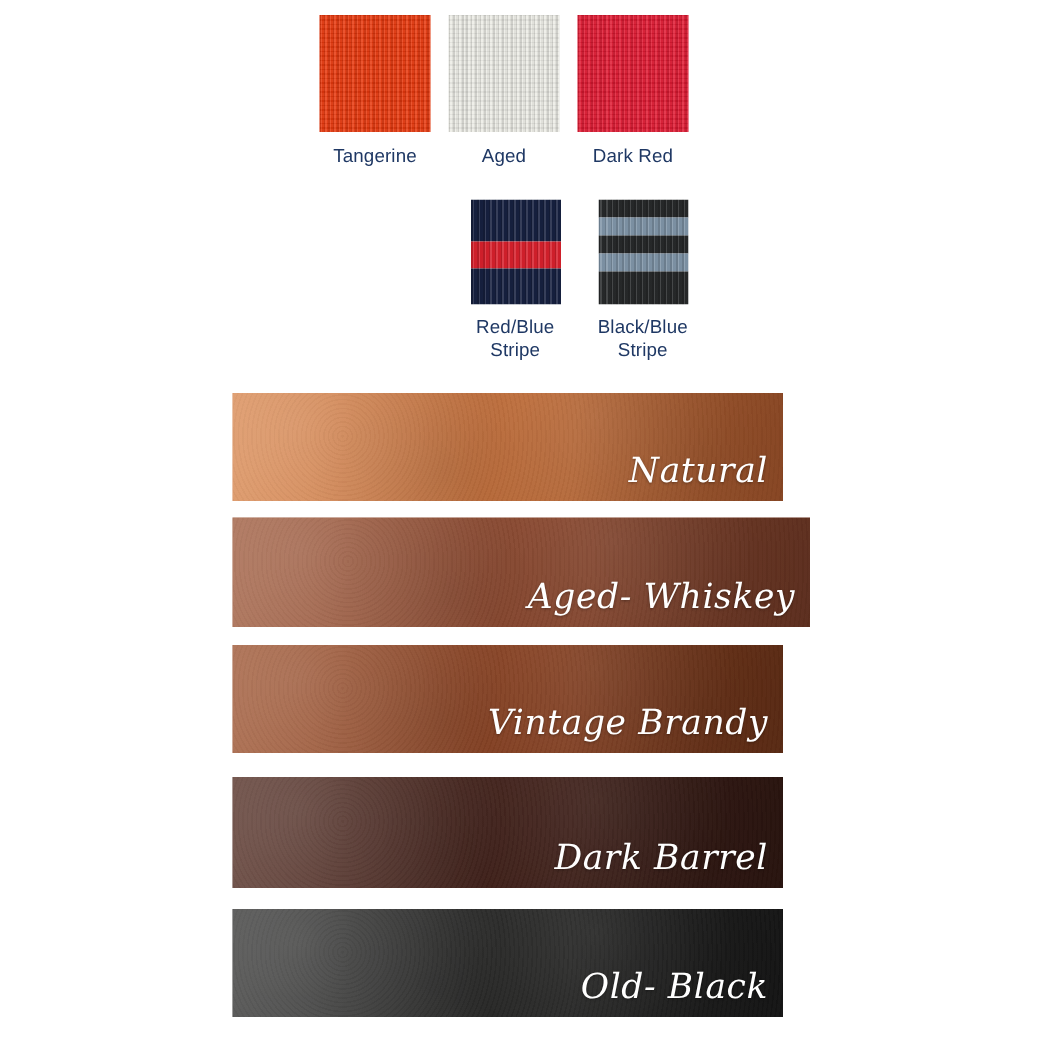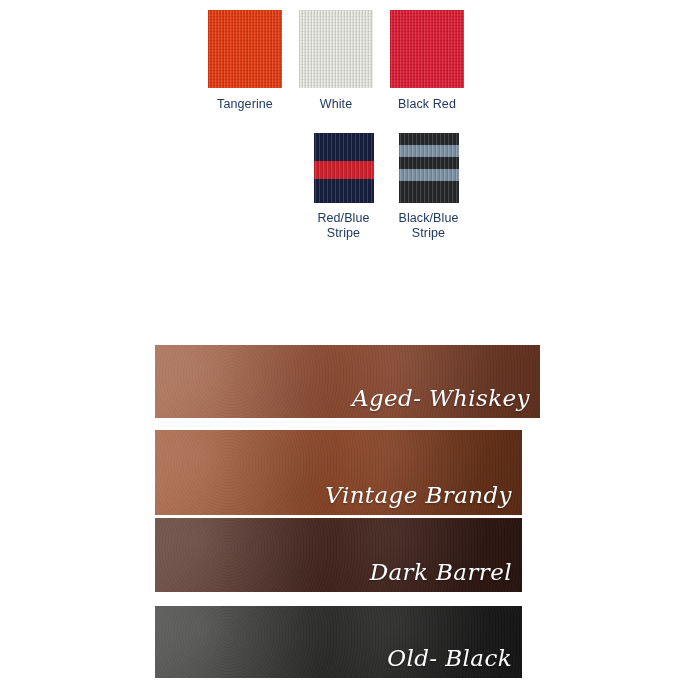--- a/index.html
+++ b/index.html
@@ -29,21 +29,21 @@
     display: flex;
     justify-content: center;
     align-items: flex-start;
   }
 
   .swatch-row.row-solid {
     position: absolute;
     left: 0;
     top: 10px;
     width: 672px;
-    gap: 5px;
+    gap: 0;
   }
 
   .swatch-row.row-striped {
     position: absolute;
     left: 0;
     top: 133px;
     width: 700px;
     gap: 0;
     padding-left: 36px;
   }
@@ -186,27 +186,27 @@
       <div class="swatch-cell">
         <div class="swatch-chip" style="background: rgb(232, 56, 13);">
           <div class="weave"></div>
         </div>
         <div class="swatch-label">Tangerine</div>
       </div>
       <div class="swatch-cell">
         <div class="swatch-chip" style="background: rgb(236, 236, 230);">
           <div class="weave"></div>
         </div>
-        <div class="swatch-label">White</div>
+        <div class="swatch-label">Aged</div>
       </div>
       <div class="swatch-cell">
         <div class="swatch-chip" style="background: rgb(224, 25, 50);">
           <div class="weave"></div>
         </div>
-        <div class="swatch-label">Black Red</div>
+        <div class="swatch-label">Dark Red</div>
       </div>
     </div>
 
   <div class="swatch-row row-striped" id="striped-row">
       <div class="swatch-cell striped-cell">
         <div class="swatch-chip striped">
           <div class="stripe-band" style="background: rgb(22, 32, 63); height: 40%;"></div>
           <div class="stripe-band" style="background: rgb(214, 32, 44); height: 26%;"></div>
           <div class="stripe-band" style="background: rgb(22, 32, 63); height: 34%;"></div>
           <div class="weave-h"></div>
@@ -224,26 +224,31 @@
           <div class="weave-h"></div>
         </div>
         <div class="swatch-label two-line">Black/Blue
 Stripe</div>
       </div>
     </div>
 
 </div>
 
 <div class="leather-section" id="leather-section">
+    <div class="leather-strip" style="top: 262px; height: 72px; background: linear-gradient(95deg, rgb(216, 135, 79) 0%, rgb(194, 112, 61) 45%, rgb(194, 112, 61) 62%, rgb(169, 87, 44) 100%);">
+      <div class="grain"></div>
+      <div class="sheen"></div>
+      <div class="script-name">Natural</div>
+    </div>
     <div class="leather-strip" style="top: 345px; height: 73px; background: linear-gradient(95deg, rgb(158, 90, 60) 0%, rgb(140, 74, 49) 45%, rgb(140, 74, 49) 62%, rgb(116, 58, 38) 100%); padding-left: 18px;">
       <div class="grain"></div>
       <div class="sheen"></div>
       <div class="script-name">Aged- Whiskey</div>
     </div>
-    <div class="leather-strip" style="top: 430px; height: 85px; background: linear-gradient(95deg, rgb(156, 83, 48) 0%, rgb(139, 69, 38) 45%, rgb(139, 69, 38) 62%, rgb(111, 52, 24) 100%);">
+    <div class="leather-strip" style="top: 430px; height: 72px; background: linear-gradient(95deg, rgb(156, 83, 48) 0%, rgb(139, 69, 38) 45%, rgb(139, 69, 38) 62%, rgb(111, 52, 24) 100%);">
       <div class="grain"></div>
       <div class="sheen"></div>
       <div class="script-name">Vintage Brandy</div>
     </div>
     <div class="leather-strip" style="top: 518px; height: 74px; background: linear-gradient(95deg, rgb(81, 44, 34) 0%, rgb(67, 35, 28) 45%, rgb(67, 35, 28) 62%, rgb(50, 24, 18) 100%);">
       <div class="grain"></div>
       <div class="sheen"></div>
       <div class="script-name">Dark Barrel</div>
     </div>
     <div class="leather-strip" style="top: 606px; height: 72px; background: linear-gradient(95deg, rgb(54, 54, 53) 0%, rgb(42, 42, 41) 45%, rgb(42, 42, 41) 62%, rgb(26, 26, 26) 100%);">

